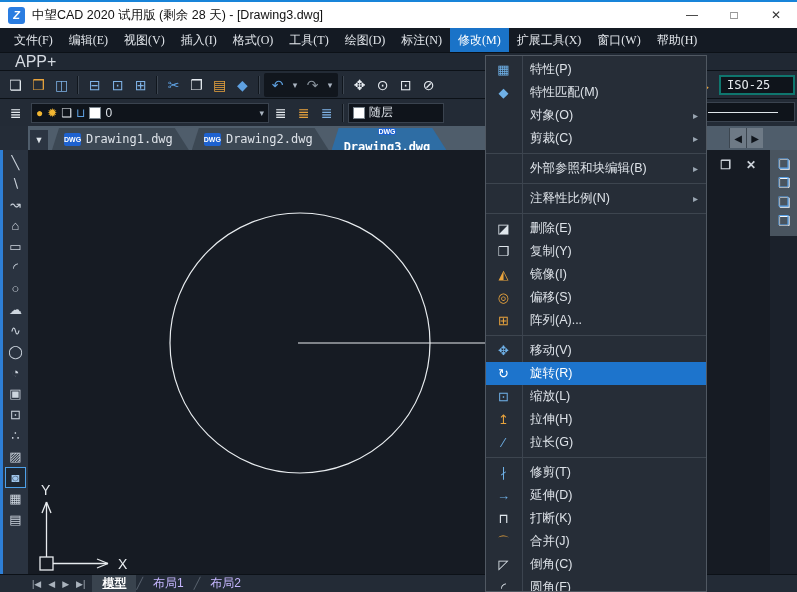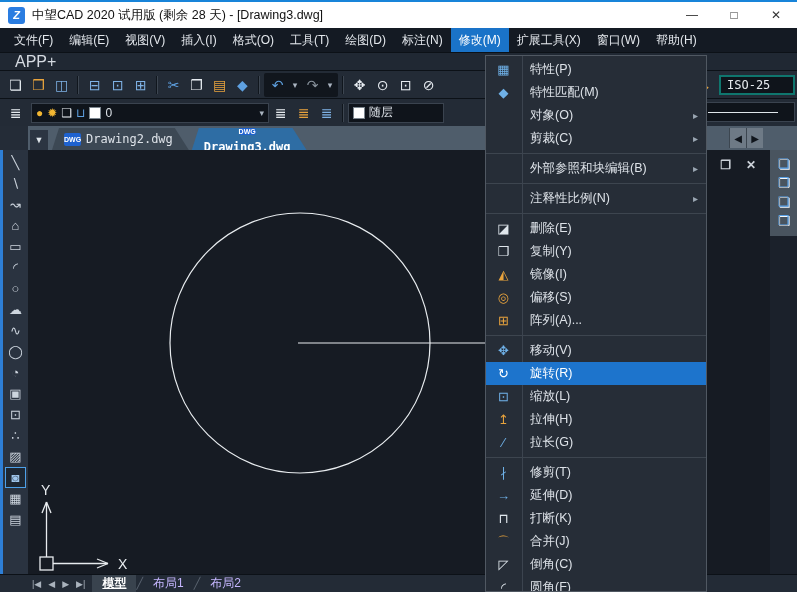--- a/index.html
+++ b/index.html
@@ -12,21 +12,21 @@
   .app-logo { width:17px; height:17px; background:#2a7de1; border-radius:3px; color:#fff;
     font-size:11px; font-weight:bold; font-style:italic; display:flex; align-items:center;
     justify-content:center; margin:0 7px 0 8px; }
   .title-text { font-size:12.5px; color:#111; }
   .win-controls { margin-left:auto; display:flex; height:100%; }
   .win-btn { width:42px; height:100%; display:flex; align-items:center; justify-content:center;
     color:#333; font-size:12px; }
 
   
   #menubar { position:absolute; top:28px; left:0; right:0; height:24px; background:#141a23;
-    display:flex; align-items:stretch; padding-left:6px; }
+    display:flex; align-items:stretch; padding-left:6px;font-family:Liberation Serif, serif; }
   .menu-item { padding:0 8px; font-size:12px; color:#e3e7ec; display:flex; align-items:center; }
   .menu-item.active { background:#1a73c8; color:#fff; }
 
   
   #approw { position:absolute; top:52px; left:0; right:0; height:18px; background:#202833;
     border-top:1px solid #0c1117; display:flex; align-items:center; padding-left:15px;
     font-size:16px; color:#d5dae1; }
 
   
   .toolbar { position:absolute; left:0; right:0; background:#232b36; border-top:1px solid #0c1117;
@@ -202,20 +202,24 @@
       <span class="line-preview"></span>
     </span>
   </span>
 </div>
 
 <div id="tabbar">
   <div id="tabbar-left"></div>
   <div class="tab-caret-btn">▼</div>
   <div class="doc-tab">
     <span class="dwg-badge">DWG</span>
+    <span>Drawing1.dwg</span>
+  </div>
+  <div class="doc-tab">
+    <span class="dwg-badge">DWG</span>
     <span>Drawing2.dwg</span>
   </div>
   <div class="doc-tab active">
     <span class="dwg-badge">DWG</span>
     <span>Drawing3.dwg</span>
   </div>
   <div id="tab-scroll">
     <div class="tab-scroll-btn">◀</div>
     <div class="tab-scroll-btn">▶</div>
   </div>

